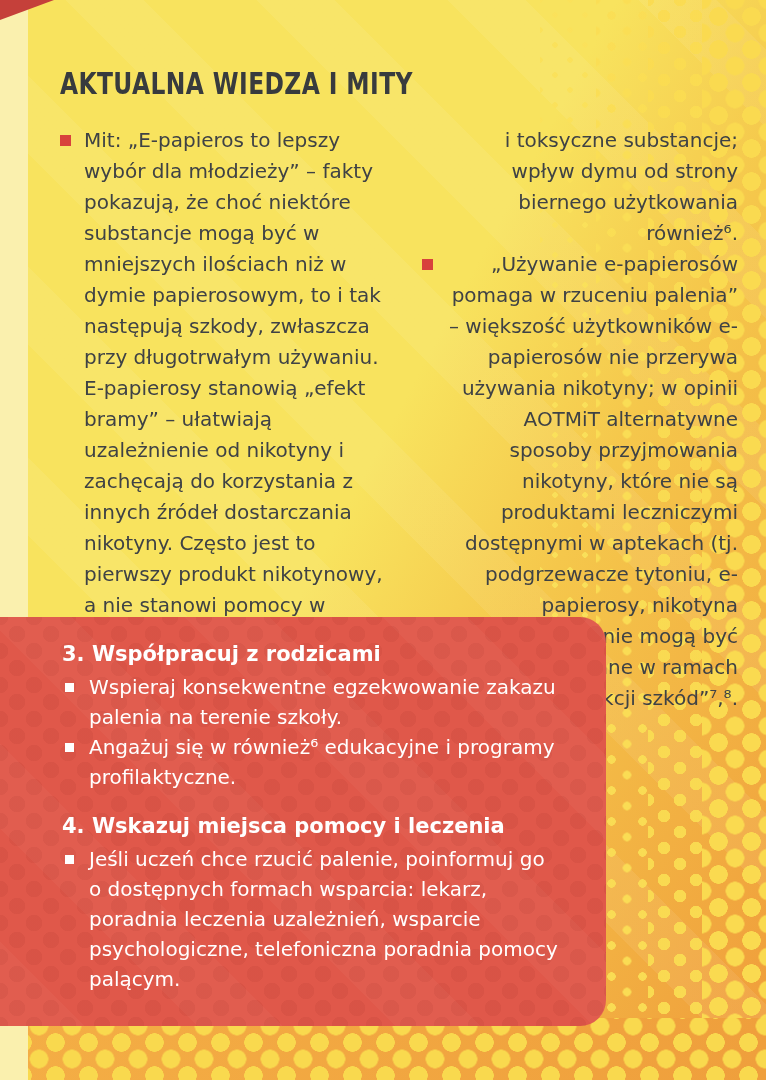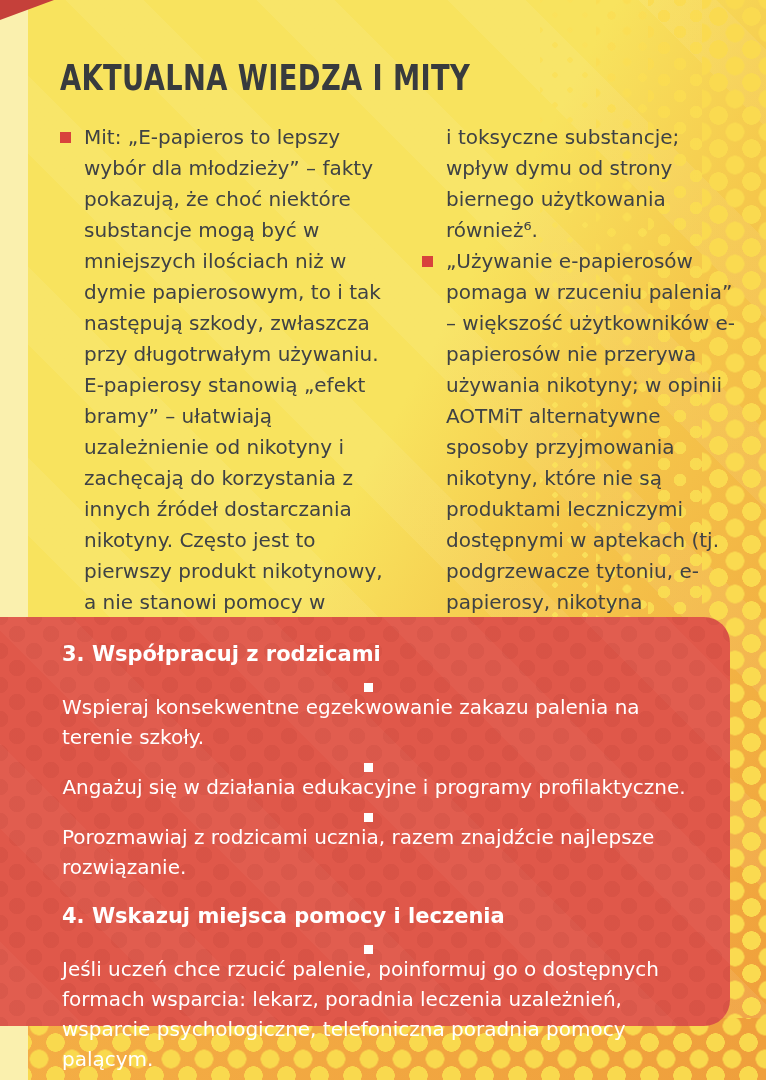--- a/index.html
+++ b/index.html
@@ -39,48 +39,48 @@
     background-size:33px 33px, 33px 33px, 100% 100%;
     background-position:6px 8px, 22.5px 24.5px, 0 0;
   }
   .pale-strip { position:absolute; left:0; top:0; bottom:0; width:28px; background:#faf0ae; z-index:4; }
   .corner-triangle {
     position:absolute; left:0; top:0; width:54px; height:20px; z-index:5;
     background:#c5403a; clip-path:polygon(0 0, 100% 0, 0 100%);
   }
   
   .myths { position:absolute; left:60px; top:50px; width:678px; z-index:6; color:#3f4245; }
-  .myth-heading { font-size:35px; font-weight:bold; color:#383b3e; margin:8px 0 24px 0; }
+  .myth-heading { font-size:30px; font-weight:bold; color:#383b3e; margin:16px 0 24px 0; }
   .condensed { display:inline-block; transform:scaleX(0.78); transform-origin:left center; white-space:nowrap; letter-spacing:0.5px; }
   .myths-cols { display:flex; gap:26px; }
   .col { font-size:20px; line-height:31px; }
   .col-left  { width:336px; flex:none; }
-  .col-right { width:316px; flex:none; }
+  .col-right { width:316px; flex:none;text-align:right; }
   .mitem { display:flex; align-items:flex-start; }
   .sq-red { width:11px; height:11px; background:#d8423c; margin:10px 13px 0 0; flex:none; }
   .cont { padding-left:24px; }
   .bold { font-weight:normal; }
   
   .advice-panel {
-    position:absolute; left:0; top:617px; width:730px; height:409px; z-index:6;
+    position:absolute; left:0; top:617px; width:606px; height:409px; z-index:6;
     background:#e0584a; border-radius:0 26px 26px 0; color:#ffffff;
     box-sizing:border-box; padding:25px 44px 0 62px;
   }
   .advice-panel::before {
     content:""; position:absolute; inset:0; border-radius:inherit; pointer-events:none;
     background-image:radial-gradient(circle, rgba(120,30,25,0.07) 8px, transparent 8.5px),
                      radial-gradient(circle, rgba(120,30,25,0.07) 8px, transparent 8.5px),
                      repeating-linear-gradient(45deg, rgba(255,255,255,0.03) 0 60px, rgba(255,255,255,0) 60px 140px);
     background-size:34px 34px, 34px 34px, auto;
     background-position:0 0, 17px 17px, 0 0;
   }
   .advice-section { position:relative; }
   .advice-heading { font-size:21px; font-weight:bold; margin:22px 0 6px 0; }
   .advice-section:first-child .advice-heading { margin-top:0; }
-  .aitem { display:flex; align-items:center; font-size:20px; line-height:30px;flex-direction:column; }
+  .aitem { display:flex; align-items:flex-start; font-size:20px; line-height:30px; }
   .sq-white { width:9px; height:9px; background:#ffffff; margin:11px 15px 0 3px; flex:none; }
 </style>
 </head>
 <body>
 
 <div class="page">
 
   <div class="bg-stripes"></div>
   <div class="dots-right">
     <div class="ds1"></div>
@@ -115,25 +115,21 @@
 
   <div class="advice-panel">
     <div class="advice-section">
       <div class="advice-heading">3. Współpracuj z rodzicami</div>
       <div class="aitem">
         <span class="sq-white"></span>
         <span>Wspieraj konsekwentne egzekwowanie zakazu palenia na terenie szkoły.</span>
       </div>
       <div class="aitem">
         <span class="sq-white"></span>
-        <span>Angażuj się w działania edukacyjne i programy profilaktyczne.</span>
-      </div>
-      <div class="aitem">
-        <span class="sq-white"></span>
-        <span>Porozmawiaj z rodzicami ucznia, razem znajdźcie najlepsze rozwiązanie.</span>
+        <span>Angażuj się w również⁶ edukacyjne i programy profilaktyczne.</span>
       </div>
     </div>
     <div class="advice-section">
     </div>
     <div class="advice-section">
       <div class="advice-heading">4. Wskazuj miejsca pomocy i leczenia</div>
       <div class="aitem">
         <span class="sq-white"></span>
         <span>Jeśli uczeń chce rzucić palenie, poinformuj go o dostępnych formach wsparcia: lekarz, poradnia leczenia uzależnień, wsparcie psychologiczne, telefoniczna poradnia pomocy palącym.</span>
       </div>

